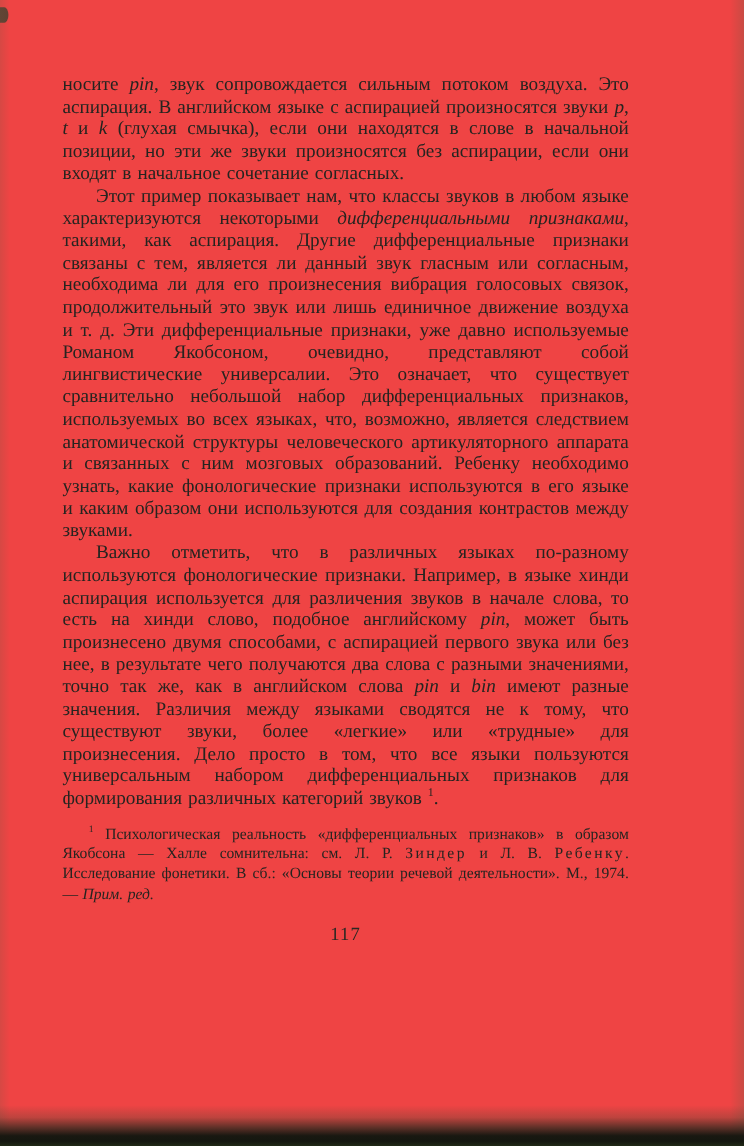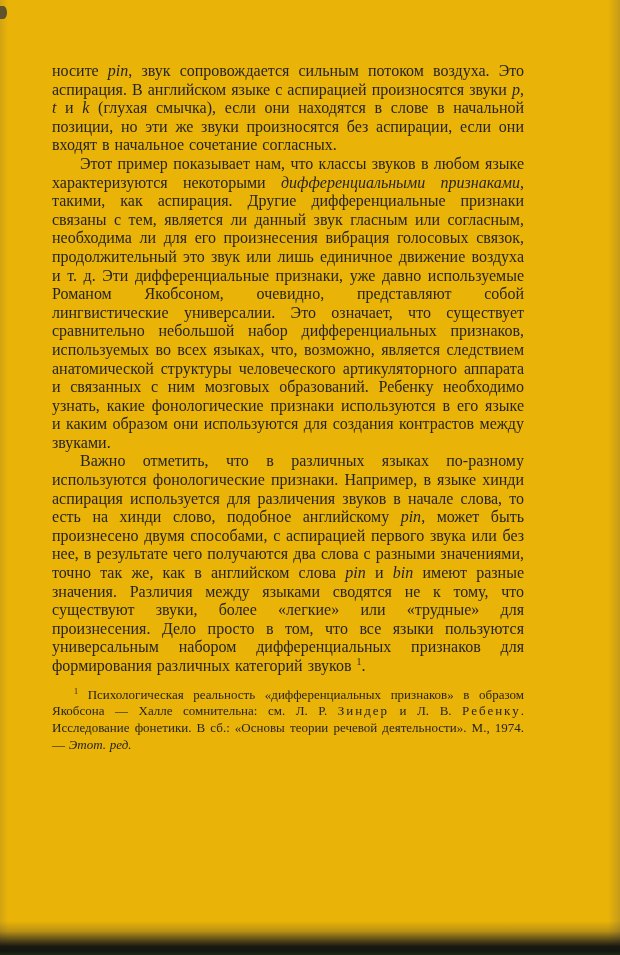--- a/index.html
+++ b/index.html
@@ -5,21 +5,21 @@
   html, body {
     margin: 0;
     padding: 0;
     background: #e9e4d6;
   }
   .scan {
     position: relative;
     width: 620px;
     height: 955px;
     margin: 0 auto;
-    background: #eab308;
+    background: #ef4444;
     overflow: hidden;
     font-family: "Liberation Serif", "DejaVu Serif", serif;
     color: #262420;
   }
   .content {
     position: relative;
     padding: 62px 96px 0 52px;
   }
   .para {
     margin: 0;
@@ -102,20 +102,21 @@
 </head>
 <body>
 
 <div class="scan">
   <div class="content">
     <div>
       <p class="para"><span>носите </span><span class="it">pin</span><span>, звук сопровождается сильным потоком воздуха. Это аспирация. В английском языке с аспирацией произносятся звуки </span><span class="it">p</span><span>, </span><span class="it">t</span><span> и </span><span class="it">k</span><span> (глухая смычка), если они находятся в слове в начальной позиции, но эти же звуки произносятся без аспирации, если они входят в начальное сочетание согласных.</span></p>
       <p class="para indent"><span>Этот пример показывает нам, что классы звуков в любом языке характеризуются некоторыми </span><span class="it">дифференциальными признаками</span><span>, такими, как аспирация. Другие дифференциальные признаки связаны с тем, является ли данный звук гласным или согласным, необходима ли для его произнесения вибрация голосовых связок, продолжительный это звук или лишь единичное движение воздуха и т. д. Эти дифференциальные признаки, уже давно используемые Романом Якобсоном, очевидно, представляют собой лингвистические универсалии. Это означает, что существует сравнительно небольшой набор дифференциальных признаков, используемых во всех языках, что, возможно, является следствием анатомической структуры человеческого артикуляторного аппарата и связанных с ним мозговых образований. Ребенку необходимо узнать, какие фонологические признаки используются в его языке и каким образом они используются для создания контрастов между звуками.</span></p>
       <p class="para indent"><span>Важно отметить, что в различных языках по-разному используются фонологические признаки. Например, в языке хинди аспирация используется для различения звуков в начале слова, то есть на хинди слово, подобное английскому </span><span class="it">pin</span><span>, может быть произнесено двумя способами, с аспирацией первого звука или без нее, в результате чего получаются два слова с разными значениями, точно так же, как в английском слова </span><span class="it">pin</span><span> и </span><span class="it">bin</span><span> имеют разные значения. Различия между языками сводятся не к тому, что существуют звуки, более «легкие» или «трудные» для произнесения. Дело просто в том, что все языки пользуются универсальным набором дифференциальных признаков для формирования различных категорий звуков </span><sup>1</sup><span>.</span></p>
     </div>
-    <div class="footnote"><sup>1</sup><span> Психологическая реальность «дифференциальных признаков» в образом Якобсона — Халле сомнительна: см. Л. Р. </span><span class="sp">Зиндер</span><span> и Л. В. </span><span class="sp">Ребенку</span><span>. Исследование фонетики. В сб.: «Основы теории речевой деятельности». М., 1974. — </span><span class="it">Этот. ред.</span></div>
+    <div class="footnote"><sup>1</sup><span> Психологическая реальность «дифференциальных признаков» в образом Якобсона — Халле сомнительна: см. Л. Р. </span><span class="sp">Зиндер</span><span> и Л. В. </span><span class="sp">Ребенку</span><span>. Исследование фонетики. В сб.: «Основы теории речевой деятельности». М., 1974. — </span><span class="it">Прим. ред.</span></div>
+    <div class="page-number">117</div>
   </div>
 
   <div class="corner-mark"></div>
   <div class="edge-left"></div>
   <div class="edge-right"></div>
   <div class="edge-bottom"></div>
 </div>
 
 </body></html>

